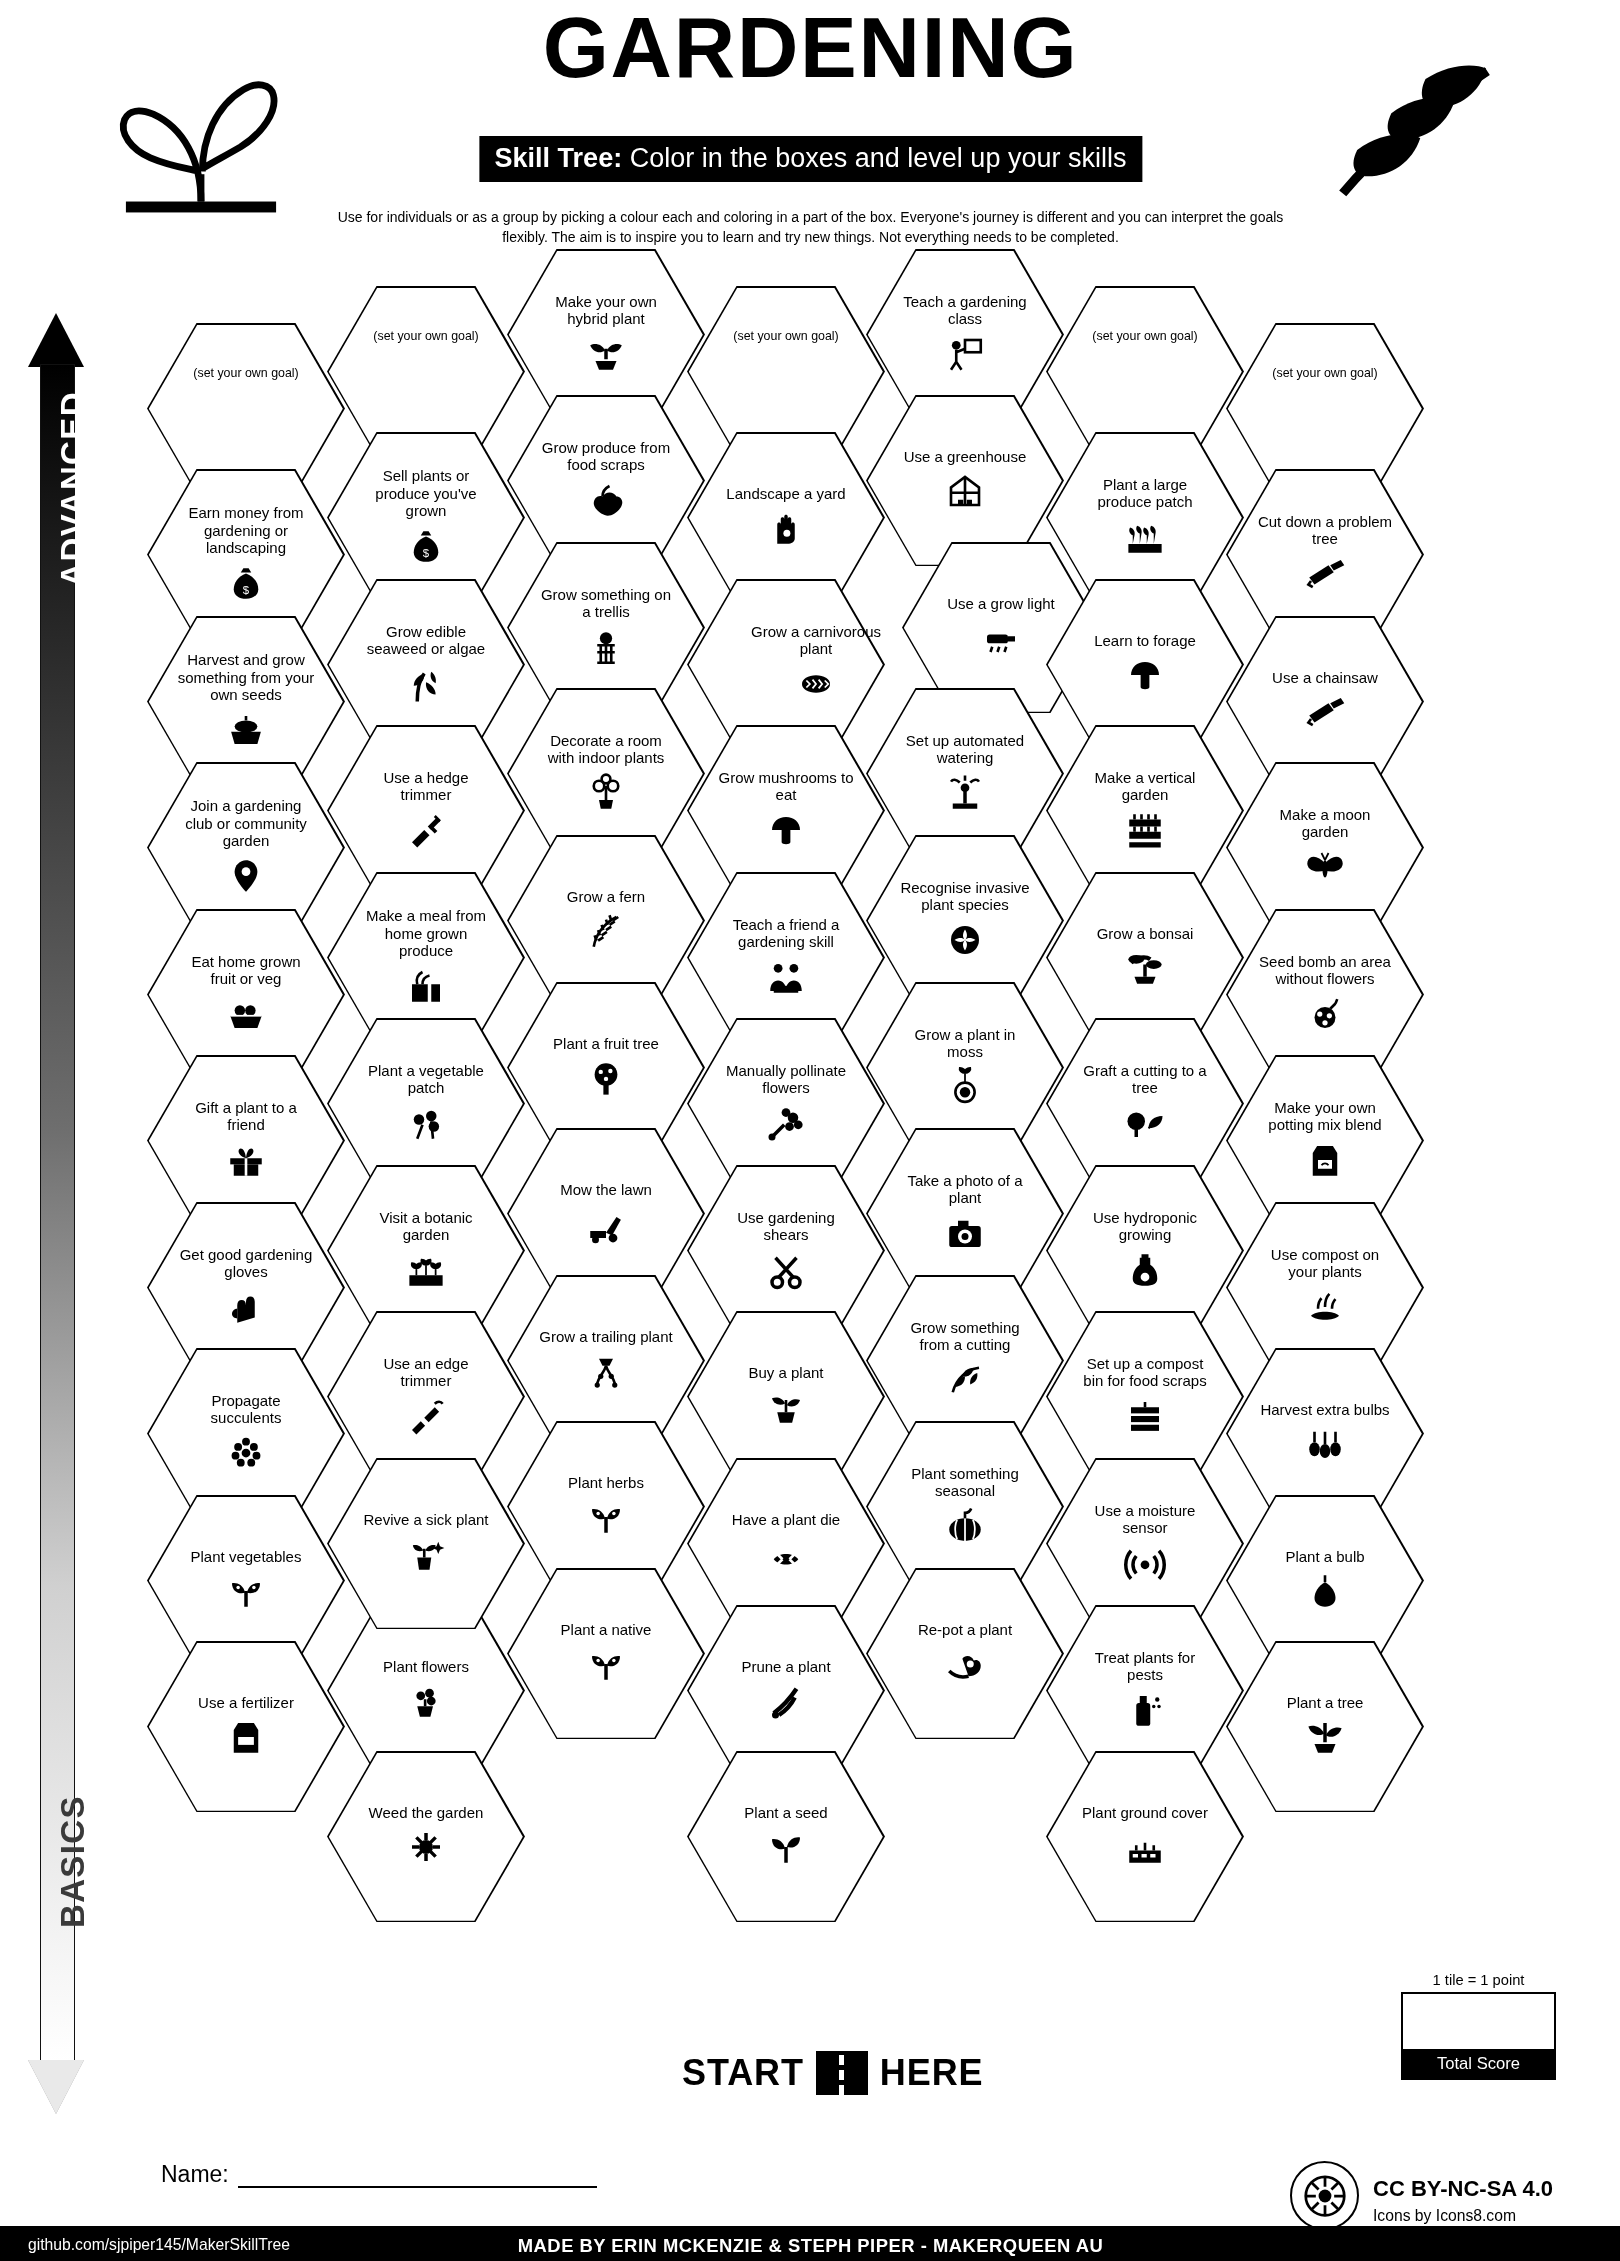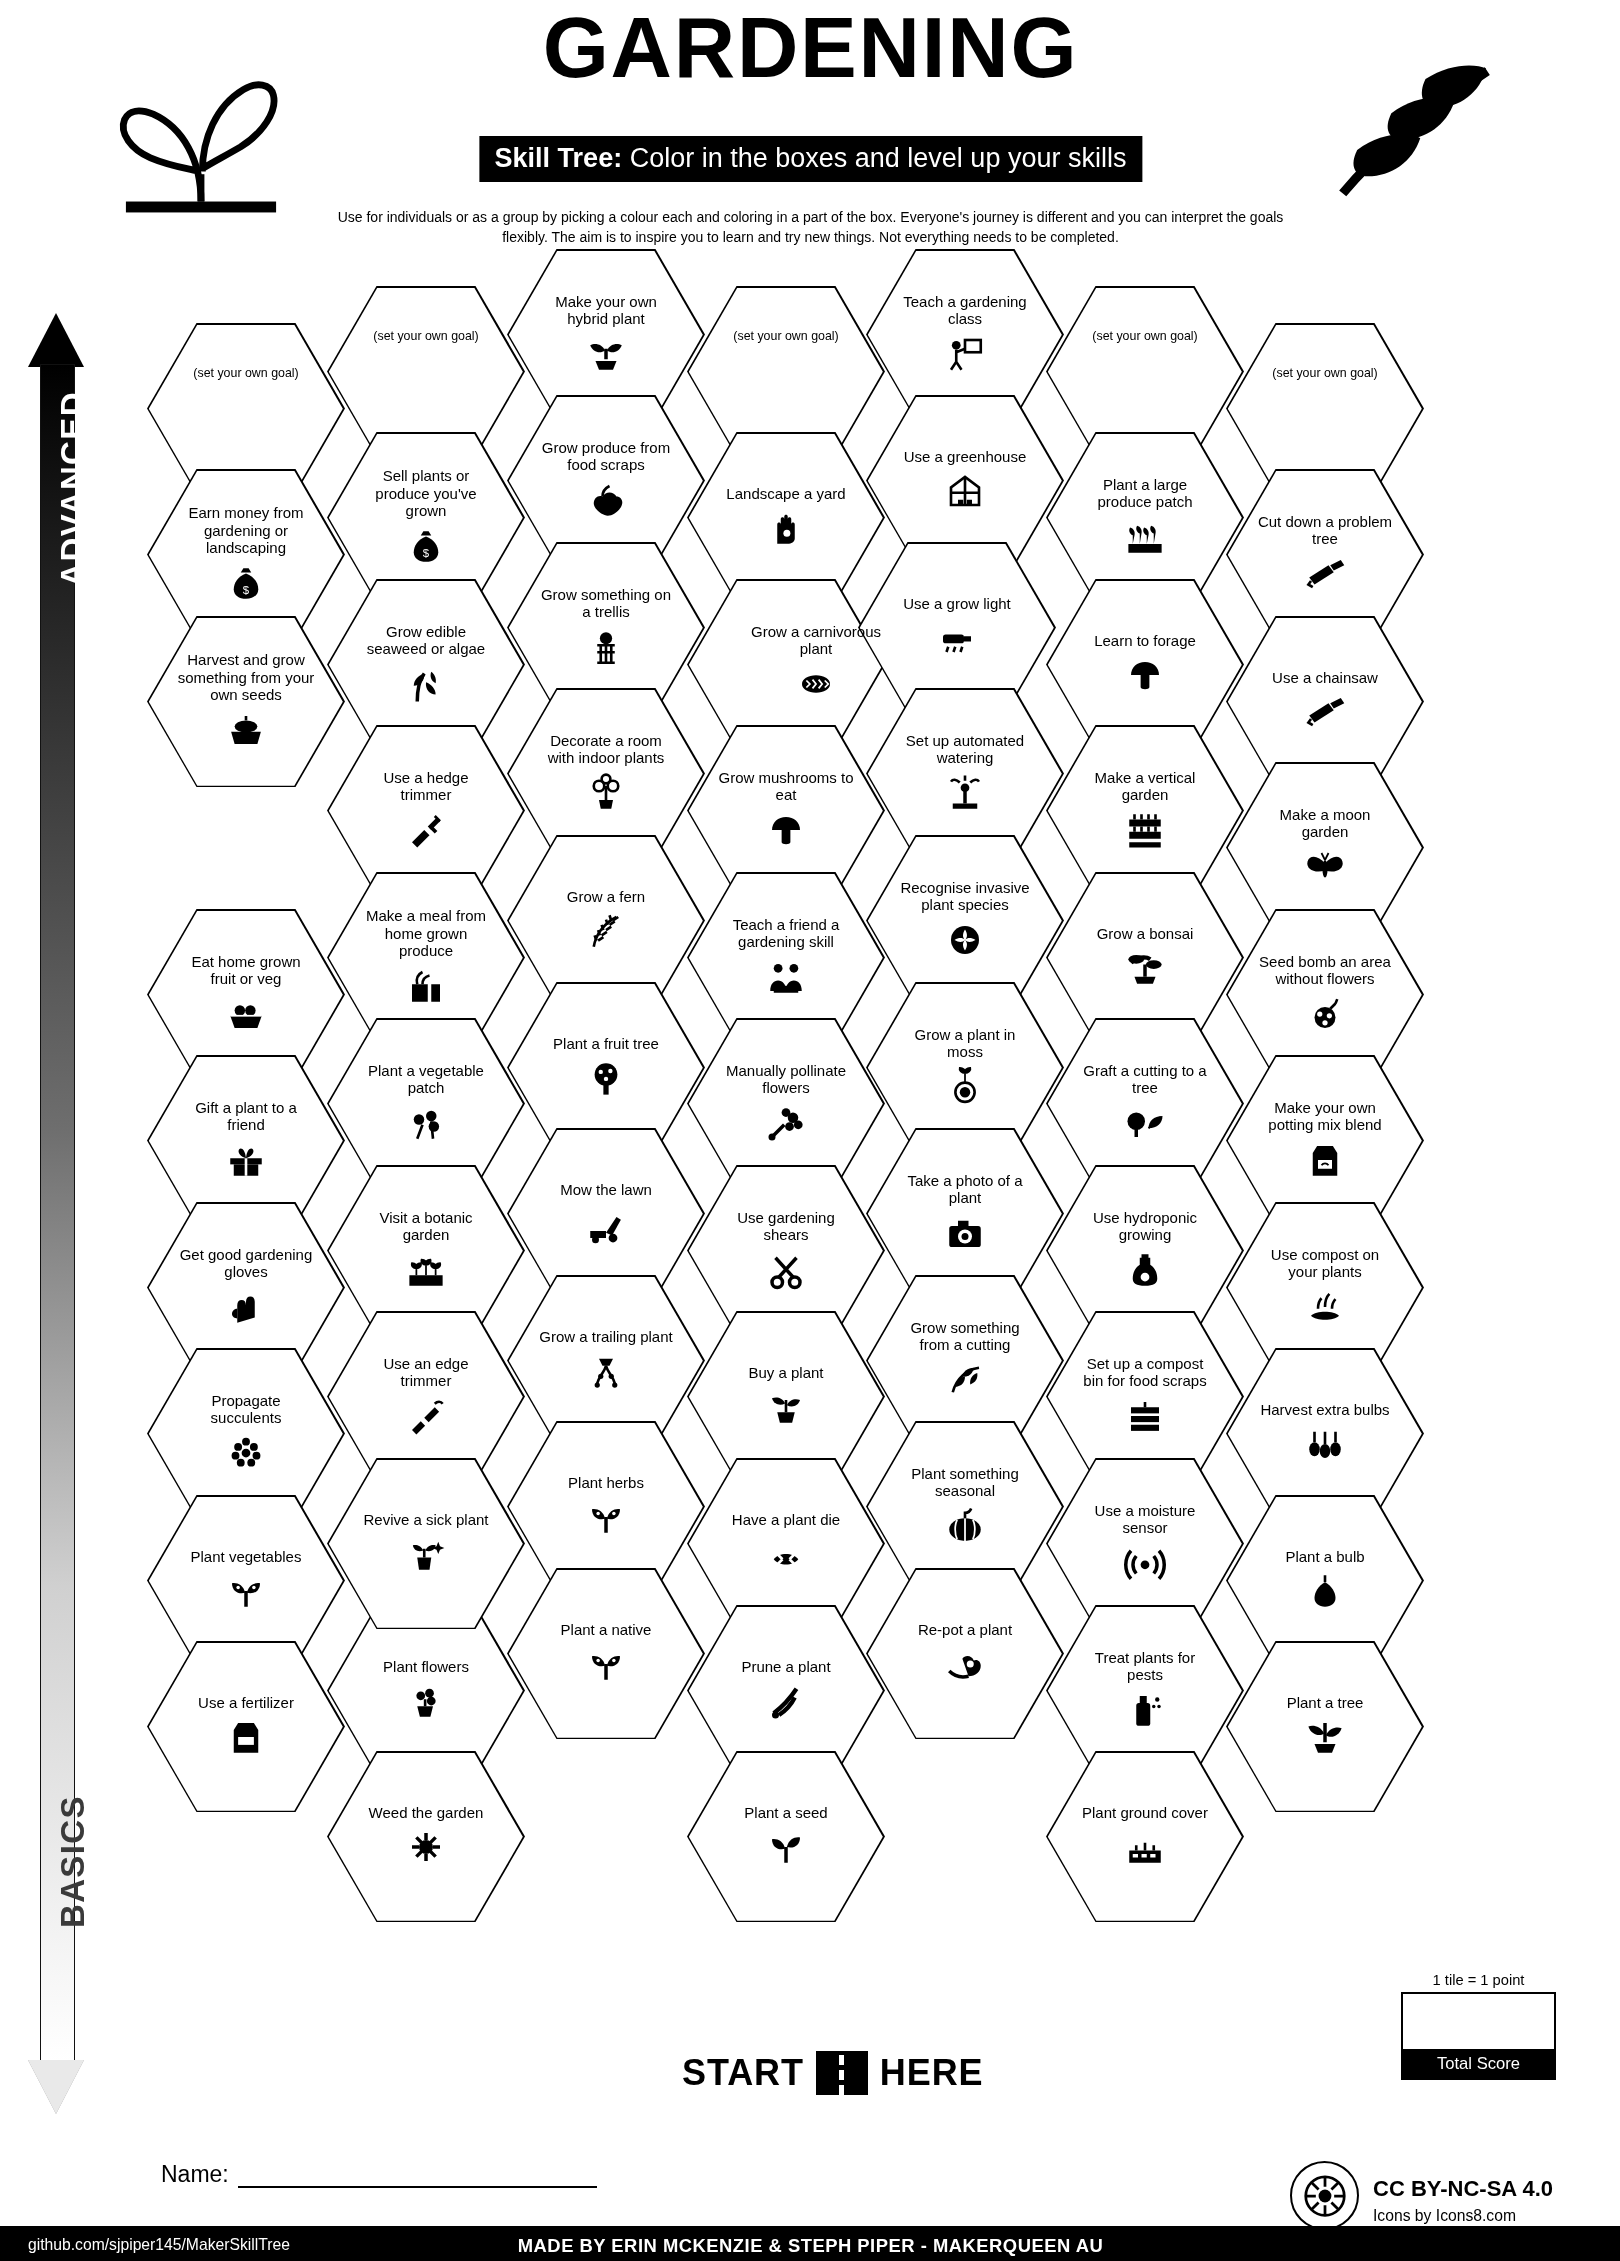--- a/index.html
+++ b/index.html
@@ -137,20 +137,33 @@
         <div class="label">Harvest and grow something from your own seeds</div>
         <div class="icon">
           <svg width="42" height="42" viewBox="0 0 48 48">
             <ellipse cx="24" cy="20" rx="13" ry="7" fill="#000"></ellipse>
             <path d="M7 26h34l-4 14H11z" fill="#000"></path>
             <path d="M24 13v-5" stroke="#000" stroke-width="3"></path>
           </svg>
         </div>
       </div>
     </div>
+    <div class="hex" style="left: 147px; top: 762px;">
+      <div class="hexbg"></div>
+      <div class="hexin"></div>
+      <div class="content">
+        <div class="label">Join a gardening club or community garden</div>
+        <div class="icon">
+          <svg width="42" height="42" viewBox="0 0 48 48">
+            <path d="M24 6c-7 0-13 6-13 13 0 10 13 23 13 23s13-13 13-23c0-7-6-13-13-13z" fill="#000"></path>
+            <circle cx="24" cy="19" r="5" fill="#fff"></circle>
+          </svg>
+        </div>
+      </div>
+    </div>
     <div class="hex" style="left: 147px; top: 909px;">
       <div class="hexbg"></div>
       <div class="hexin"></div>
       <div class="content">
         <div class="label">Eat home grown fruit or veg</div>
         <div class="icon">
           <svg width="42" height="42" viewBox="0 0 48 48">
             <circle cx="17" cy="20" r="6" fill="#000"></circle>
             <circle cx="29" cy="20" r="6" fill="#000"></circle>
             <path d="M6 26h36l-5 14H11z" fill="#000"></path>
@@ -715,21 +728,21 @@
         <div class="label">Use a greenhouse</div>
         <div class="icon">
           <svg width="42" height="42" viewBox="0 0 48 48">
             <path d="M8 40V20l16-12 16 12v20z" fill="none" stroke="#000" stroke-width="3"></path>
             <path d="M24 8v32M8 26h32" stroke="#000" stroke-width="3"></path>
             <path d="M16 34h6v6h-6zM26 34h6v6h-6z" fill="#000"></path>
           </svg>
         </div>
       </div>
     </div>
-    <div class="hex" style="left: 858px; top: 542px; align-items: center;">
+    <div class="hex" style="left: 902px; top: 542px; align-items: center;">
       <div class="hexbg"></div>
       <div class="hexin"></div>
       <div class="content">
         <div class="label">Use a grow light</div>
         <div class="icon">
           <svg width="42" height="42" viewBox="0 0 48 48">
             <rect x="8" y="20" width="24" height="10" rx="3" fill="#000"></rect>
             <rect x="32" y="22" width="8" height="6" fill="#000"></rect>
             <path d="M14 34l-2 6M22 34l-2 6M30 34l-2 6" stroke="#000" stroke-width="3"></path>
           </svg>

